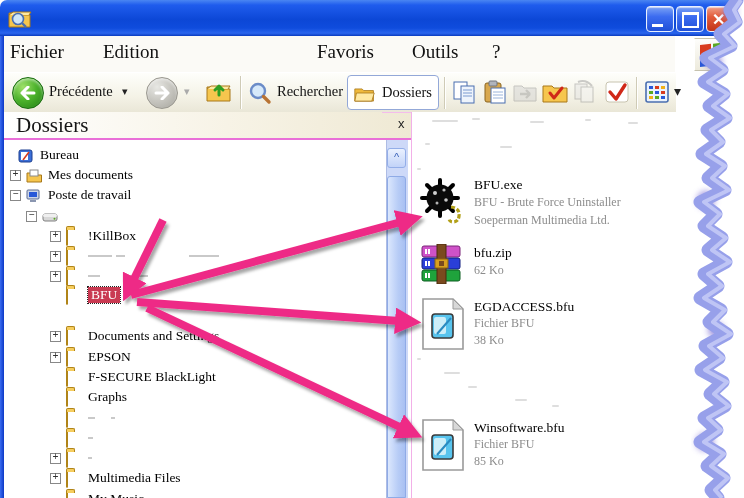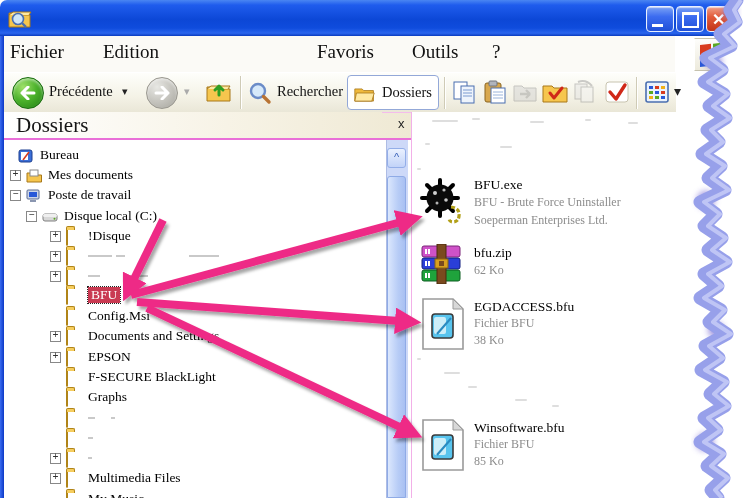--- a/index.html
+++ b/index.html
@@ -270,27 +270,26 @@
 
     <div class="trow" style="top:66px;left:22px">
       <span class="expand">−</span>
       <span class="ticon">
         <svg width="16" height="14" viewBox="0 0 16 14">
             <rect x="1" y="4" width="14" height="7" rx="2" fill="#d8d8d8" stroke="#808080"></rect>
             <rect x="1" y="4" width="14" height="3" rx="1.5" fill="#efefef"></rect>
             <circle cx="12.5" cy="8.8" r="1" fill="#58a822"></circle>
           </svg>
       </span>
-        <span>Disque local (C:)</span>
     </div>
 
     <div class="trow" style="top:86px;left:46px">
       <span class="expand">+</span>
       <span class="ticon"><span class="folder-css"></span></span>
-      <span>!Disque</span>
+      <span>!KillBox</span>
     </div>
 
     <div class="trow" style="top:106px;left:46px">
       <span class="expand">+</span>
       <span class="ticon"><span class="folder-css"></span></span>
       <span></span>
       <span class="scrub" style="width:24px"></span>
       <span class="scrub" style="width:9px"></span>
       <span class="scrub" style="width:30px;margin-left:60px"></span>
     </div>
@@ -302,25 +301,20 @@
       <span class="scrub" style="width:12px"></span>
       <span class="scrub" style="width:18px;margin-left:26px"></span>
     </div>
 
     <div class="trow" style="top:145px;left:46px">
       <span class="expand" style="visibility:hidden"></span>
       <span class="ticon"><span class="folder-css"></span></span>
       <span class="sel-label">BFU</span>
     </div>
 
-    <div class="trow" style="top:166px;left:46px">
-      <span class="expand" style="visibility:hidden"></span>
-      <span class="ticon"><span class="folder-css"></span></span>
-      <span>Config.Msi</span>
-    </div>
 
     <div class="trow" style="top:186px;left:46px">
       <span class="expand">+</span>
       <span class="ticon"><span class="folder-css"></span></span>
       <span>Documents and Settings</span>
     </div>
 
     <div class="trow" style="top:207px;left:46px">
       <span class="expand">+</span>
       <span class="ticon"><span class="folder-css"></span></span>
@@ -407,21 +401,21 @@
         </g>
         <circle cx="22" cy="22" r="13.5" fill="#0a0a0a"></circle>
         <circle cx="17" cy="17" r="2" fill="#cfcfcf"></circle>
           <circle cx="26" cy="14" r="1.6" fill="#bdbdbd"></circle>
         <circle cx="28" cy="24" r="1.8" fill="#c8c8c8"></circle>
           <circle cx="19" cy="27" r="1.5" fill="#b4b4b4"></circle>
         <path d="M33 31 q9 1 8 9 q-0.5 6 -6 6 q-4 0 -4 -4" stroke="#b2a018" stroke-width="3.2" fill="none" stroke-dasharray="4 2"></path>
       </svg>
       <span class="abs fitem-name" style="left:62px;top:65px">BFU.exe</span>
       <span class="abs fitem-sub" style="left:62px;top:83px">BFU - Brute Force Uninstaller</span>
-      <span class="abs fitem-sub" style="left:62px;top:101px">Soeperman Enterprises Ltd.</span>
+      <span class="abs fitem-sub" style="left:62px;top:101px">Soeperman Multimedia Ltd.</span>
     </div>
 
     <div>
       <svg class="abs" style="left:8px;top:132px" width="44" height="40" viewBox="0 0 44 40">
         <rect x="2" y="2" width="38" height="11" rx="2" fill="#cf52c8" stroke="#7a2478"></rect>
         <rect x="2" y="14" width="38" height="11" rx="2" fill="#2a3fd8" stroke="#121e80"></rect>
         <rect x="2" y="26" width="38" height="11" rx="2" fill="#1fa33c" stroke="#0c5e20"></rect>
         <g fill="#fff">
             <rect x="5" y="5" width="2" height="5"></rect>
             <rect x="8" y="5" width="2" height="5"></rect>

